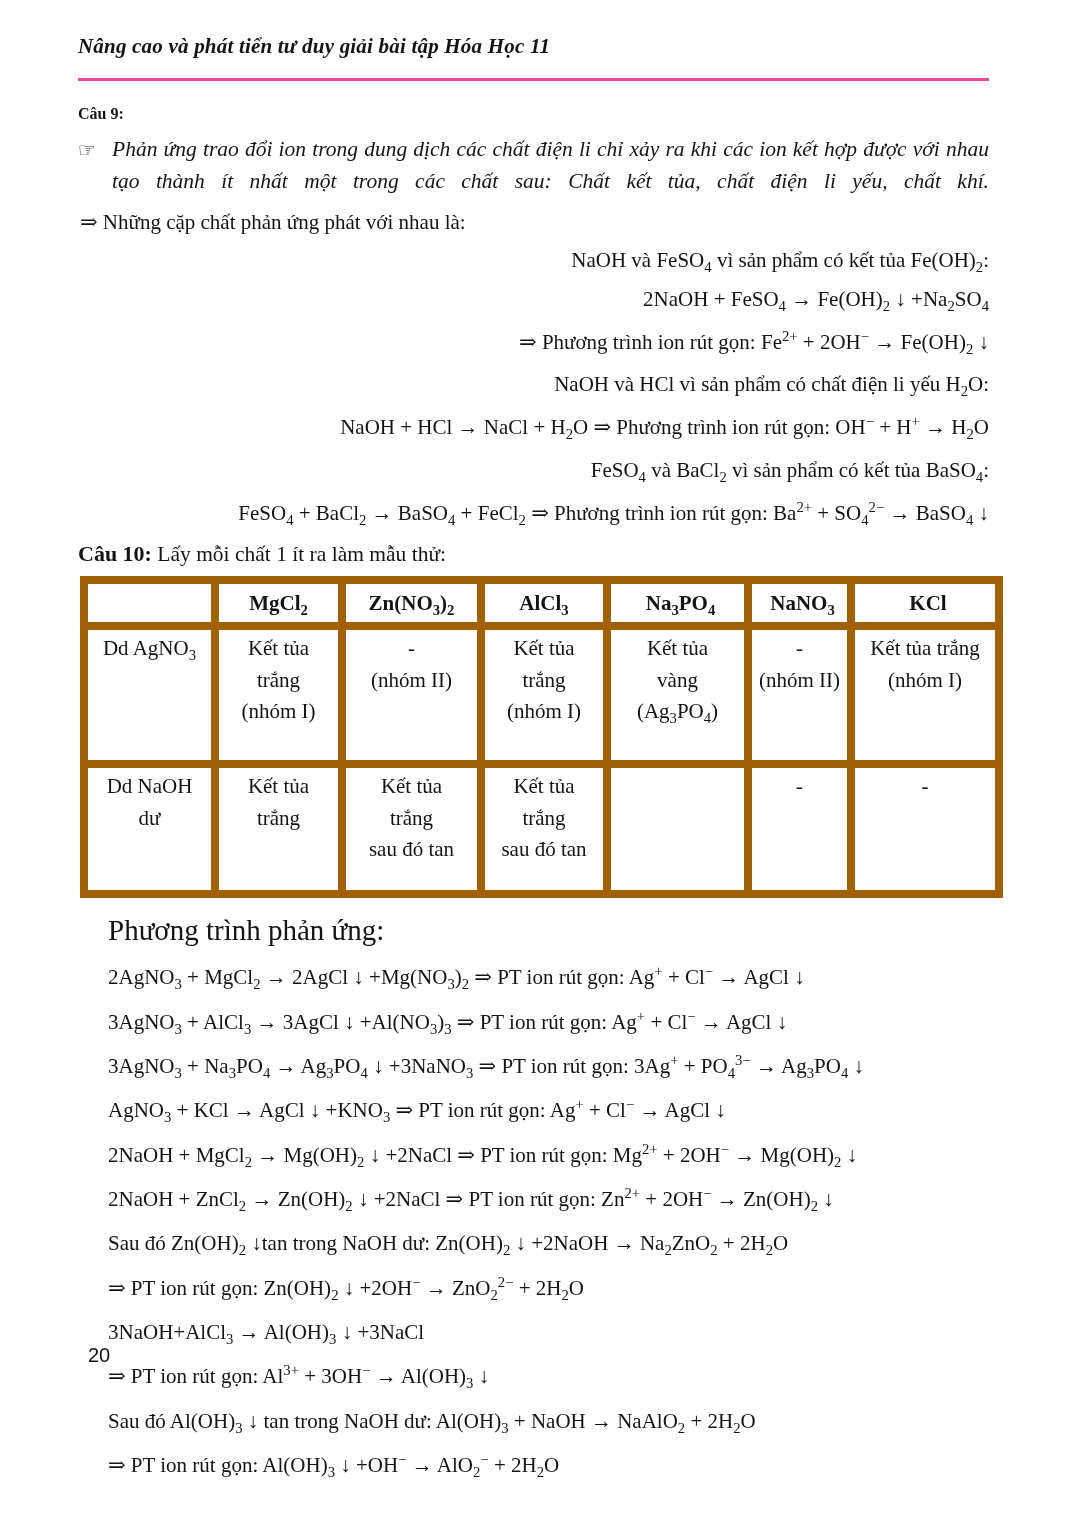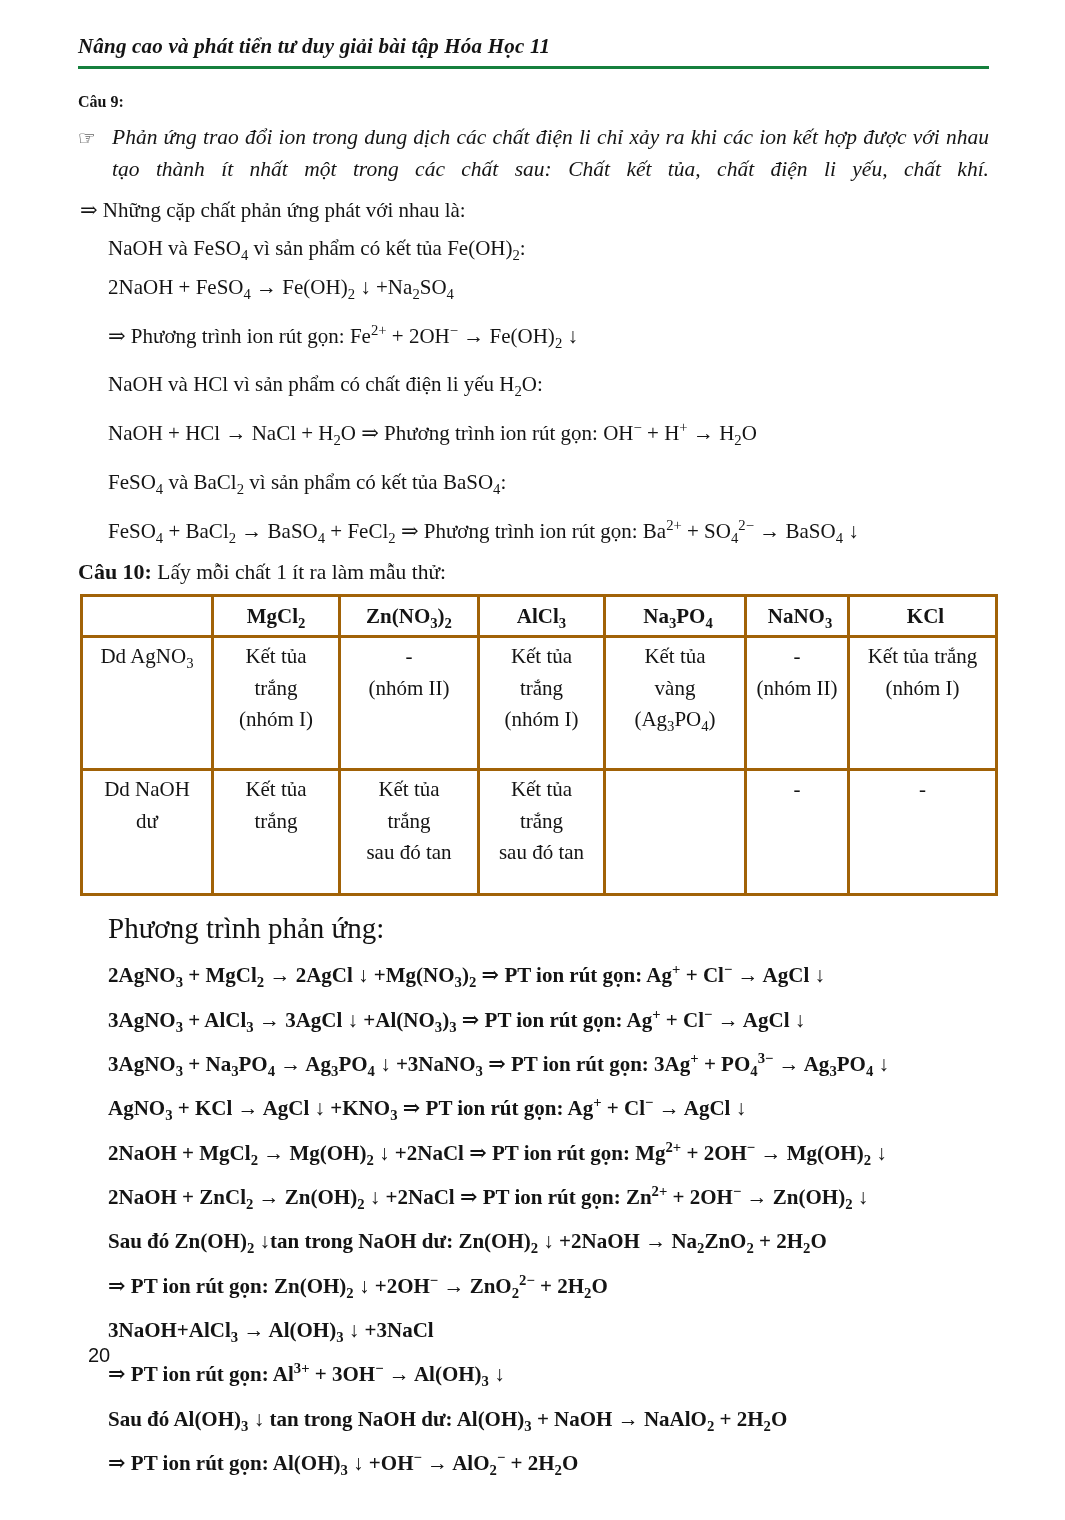--- a/index.html
+++ b/index.html
@@ -4,55 +4,55 @@
 <style>
   html,body{margin:0;padding:0;}
   body{
     width:1065px;height:1520px;background:#ffffff;color:#141414;
     font-family:"Liberation Serif","DejaVu Serif",serif;
     position:relative;overflow:hidden;
   }
   .page{padding:34px 76px 0 78px;}
   .running-head{
     font-weight:bold;font-style:italic;font-size:21px;
-    padding-bottom:7px;border-bottom:3px solid #15803d;
+    padding-bottom:19px;border-bottom:3px solid #ec4899;
     letter-spacing:.2px;
   }
   .cau-heading{font-weight:bold;font-size:16px;margin-top:24px;}
   .note{
     position:relative;margin-top:10px;padding-left:34px;
     font-style:italic;font-size:21.5px;line-height:1.5;
   }
   .note-icon{
     position:absolute;left:0;top:2px;font-style:normal;font-size:20px;
     font-family:"DejaVu Sans",sans-serif;
   }
   .note-text{display:block;text-align:justify;text-align-last:justify;}
   .line{font-size:21px;line-height:1.32;margin-top:11px;}
   .line.flush{margin-left:2px;}
-  .line.in{margin-left:30px;}
-  .line.gap{margin-top:21px;}
+  .line.in{margin-left:30px;text-align:right;}
+  .line.gap{margin-top:15px;}
   sub,sup{font-size:70%;line-height:0;}
   .cau10-head{margin-top:14px;font-size:21.5px;}
   .cau10-head b{font-size:22px;text-align:center;}
   table.mau{
     border-collapse:collapse;margin-top:9px;margin-left:2px;
     table-layout:fixed;width:915px;
   }
   table.mau th,table.mau td{
-    border:3px solid #a16207;font-size:21px;padding:3px 5px;
+    border:8px solid #a16207;font-size:21px;padding:3px 5px;
     vertical-align:top;text-align:center;line-height:1.5;
     overflow:hidden;
   }
   table.mau thead th{font-weight:bold;height:32px;vertical-align:middle;}
   table.mau thead th.hleft{text-align:center;padding-left:11px;}
   table.mau tbody tr.r1 td{height:124px;}
   table.mau tbody tr.r2 td{height:116px;}
   .pt-heading{margin-top:16px;margin-left:30px;font-size:29px;}
-  .eqline{margin-left:30px;font-size:21px;line-height:1.35;margin-top:16px;font-weight:bold;}
+  .eqline{margin-left:30px;font-size:21px;line-height:1.35;margin-top:16px;}
   .page-number{
     position:absolute;left:88px;top:1344px;font-size:20px;
     font-family:"Liberation Sans","DejaVu Sans",sans-serif;
   }
 </style>
 </head>
 <body>
 
 <div class="page">
 

